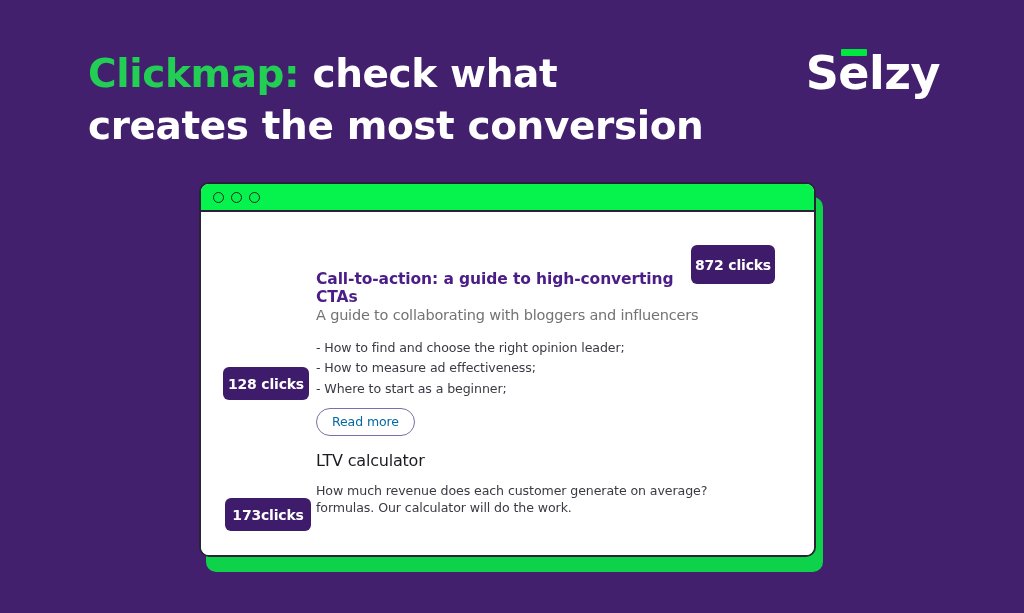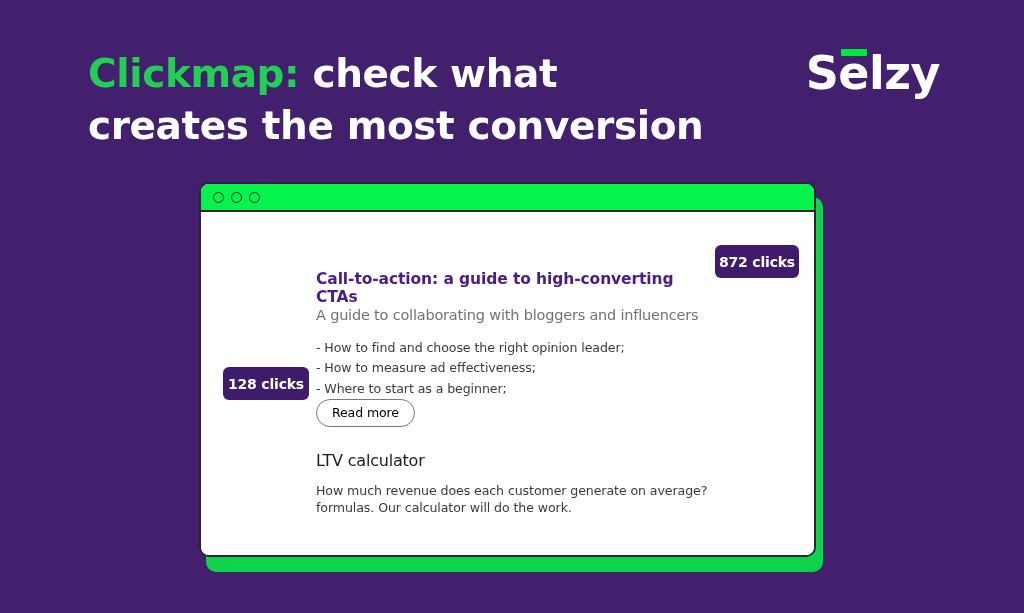--- a/index.html
+++ b/index.html
@@ -79,35 +79,35 @@
   }
   .bullets{margin:0;padding:0;list-style:none;}
   .bullets li{
     font-size:12.6px;color:#3a3a44;line-height:1.62;letter-spacing:-0.1px;
   }
   .body-copy{
     font-size:12.6px;color:#3a3a44;line-height:1.36;letter-spacing:-0.1px;
     margin:0;
   }
   .read-more{
-    display:inline-block;
+    display:inline-block;margin-top:9px;
     padding:5px 15px 6px;border:1.3px solid #7D6DA8;border-radius:20px;
-    font-size:12.5px;color:#000000;background:#fff;
+    font-size:12.5px;color:#0369a1;background:#fff;
     letter-spacing:-0.1px;
   }
 
   
   .badge{
     position:absolute;z-index:6;
     background:#3F1C6B;color:#FFFFFF;
     font-size:14px;font-weight:700;letter-spacing:-0.2px;
     border-radius:6px;
     display:flex;align-items:center;justify-content:center;
   }
-  .badge-872{left:691px;top:245px;width:84px;height:33px;margin-left:24px;}
+  .badge-872{left:691px;top:245px;width:84px;height:39px;}
   .badge-128{left:223px;top:367px;width:86px;height:33px;}
   .badge-173{left:225px;top:498px;width:86px;height:33px;}
 
   .spacer-a{height:14px;}
 </style>
 </head>
 <body>
 
 <div class="stage">
 
@@ -159,14 +159,15 @@
         <p class="body-copy">How much revenue does each customer generate on average?</p>
         <p class="body-copy">formulas. Our calculator will do the work.</p>
 
       </div>
 
     </div>
   </div>
 
   <div class="badge badge-872">872 clicks</div>
   <div class="badge badge-128">128 clicks</div>
+  <div class="badge badge-173">173clicks</div>
 
 </div>
 
 </body></html>

